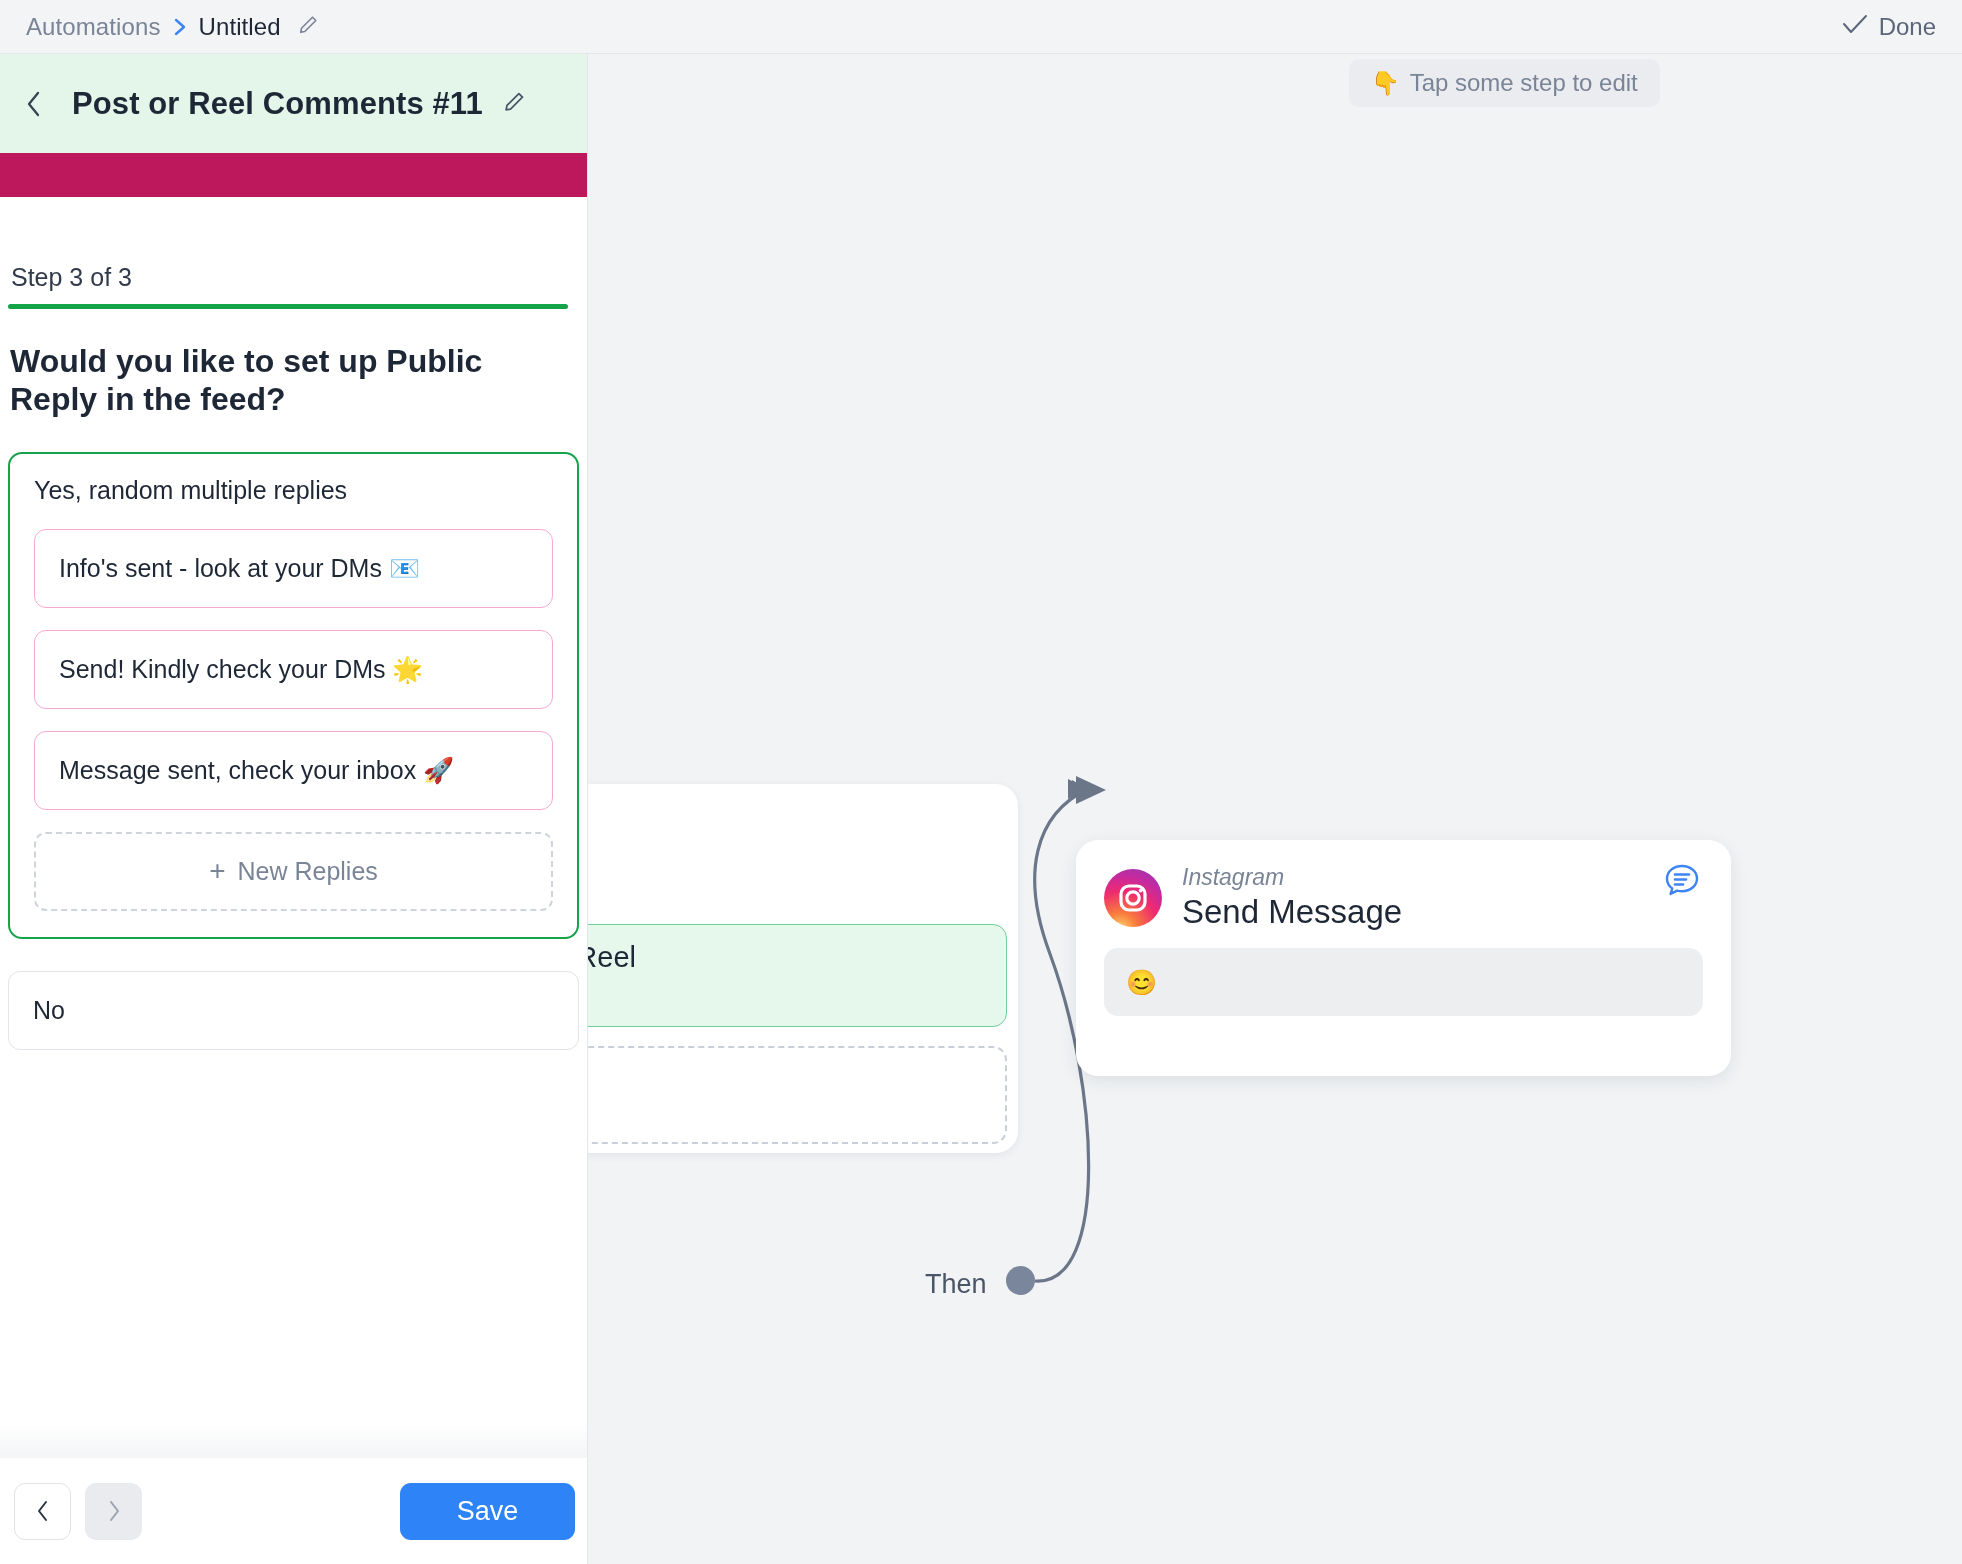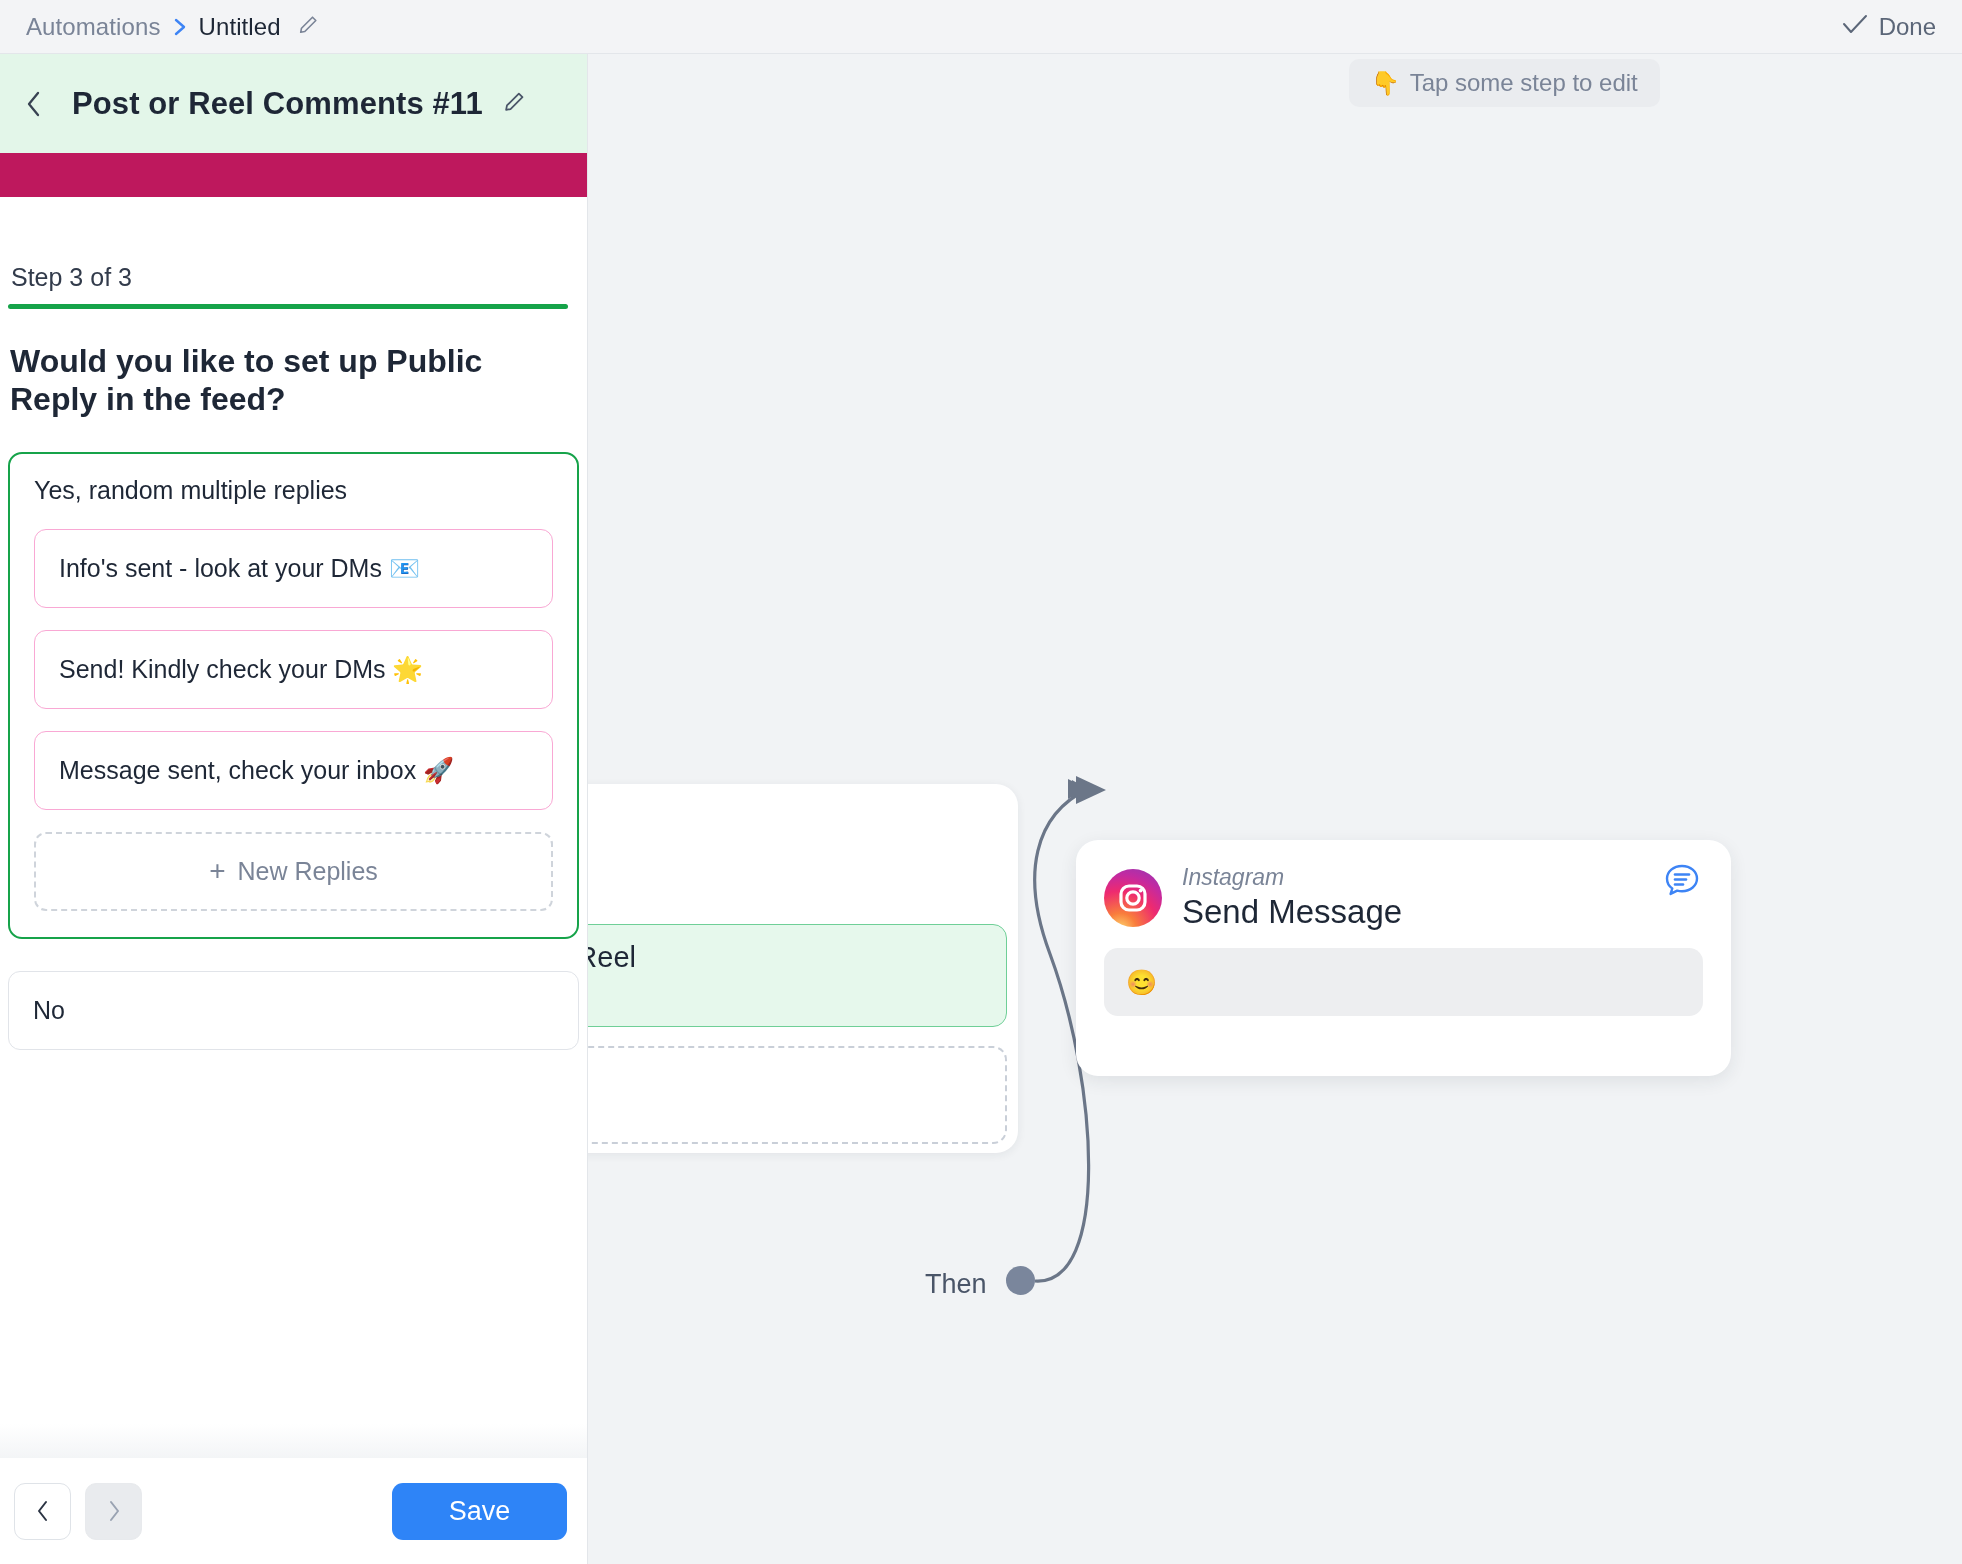--- a/index.html
+++ b/index.html
@@ -340,21 +340,21 @@
     cursor: pointer;
   }
 
   .panel-footer {
     position: relative;
     flex: 0 0 auto;
     height: 106px;
     background: #ffffff;
     display: flex;
     align-items: center;
-    padding: 0 20px 0 14px;
+    padding: 0 12px 0 14px;
   }
   .panel-footer::before {
     content: "";
     position: absolute;
     left: 0; top: -34px;
     width: 100%; height: 34px;
     background: linear-gradient(to bottom, rgba(255,255,255,0), rgba(241,243,245,.85));
     pointer-events: none;
   }
   .nav-btn {

